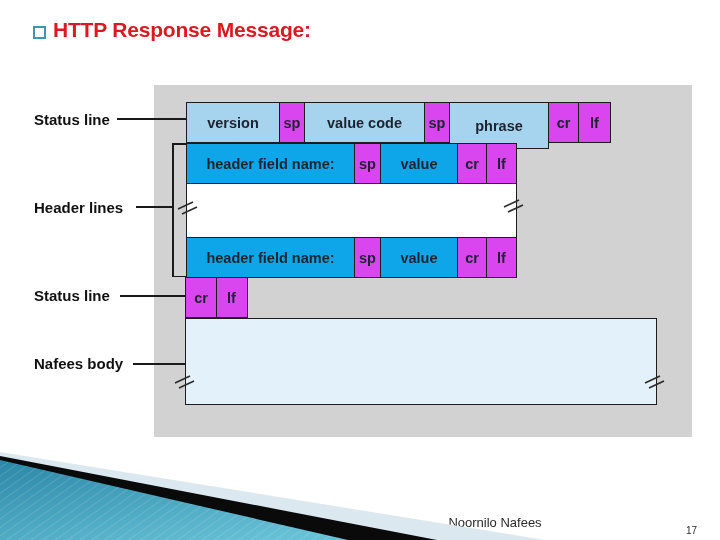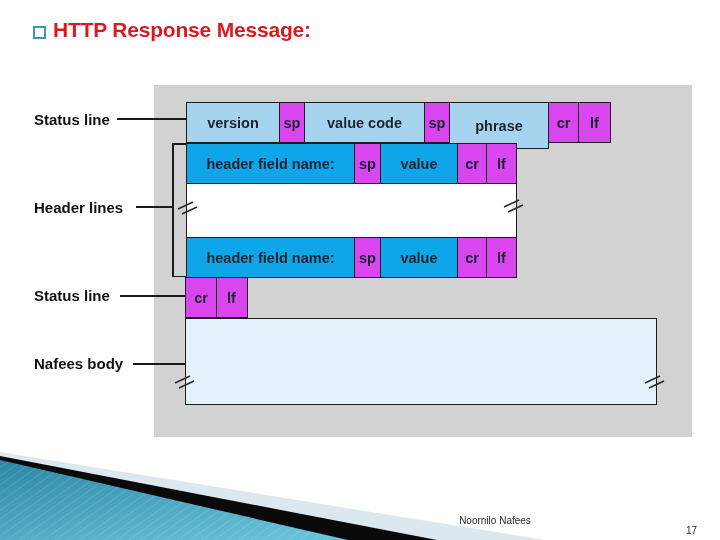--- a/index.html
+++ b/index.html
@@ -24,21 +24,21 @@
   .entity { position:absolute; left:185px; top:318px; width:472px; height:87px; background:#e3f1fa; border:1.5px solid #1c1c1c; }
 
   
   .dlabel { position:absolute; font-size:15px; font-weight:700; color:#101010; white-space:nowrap; }
   .hline { position:absolute; height:1.5px; background:#1a1a1a; }
   .vline { position:absolute; width:1.5px; background:#1a1a1a; }
 
   .break-mark { position:absolute; }
 
   
-  .footer-author { position:absolute; left:420px; top:515px; width:150px; text-align:center; font-size:10px; color:#2a2a2a; }
+  .footer-author { position:absolute; left:420px; top:515px; width:150px; text-align:center; font-size:13px; color:#2a2a2a; }
   .page-number { position:absolute; left:686px; top:513px; width:26px; text-align:left; font-size:10px; color:#2a2a2a;margin-top:12px; }
 
   .corner-deco { position:absolute; left:0; top:450px; width:560px; height:90px; }
 </style>
 </head>
 <body>
 
 <div class="slide">
 
   <div class="title-bullet"></div>

